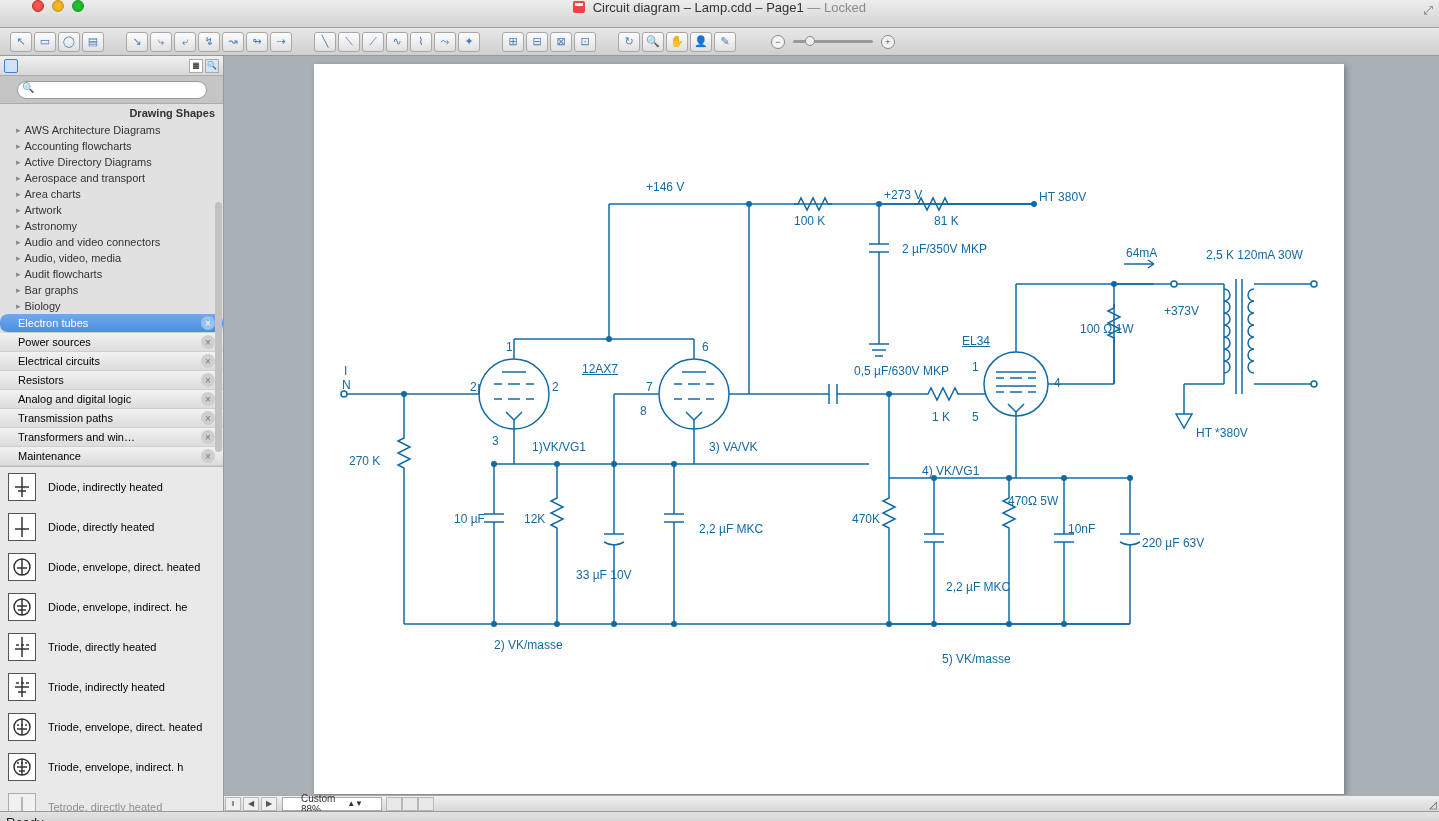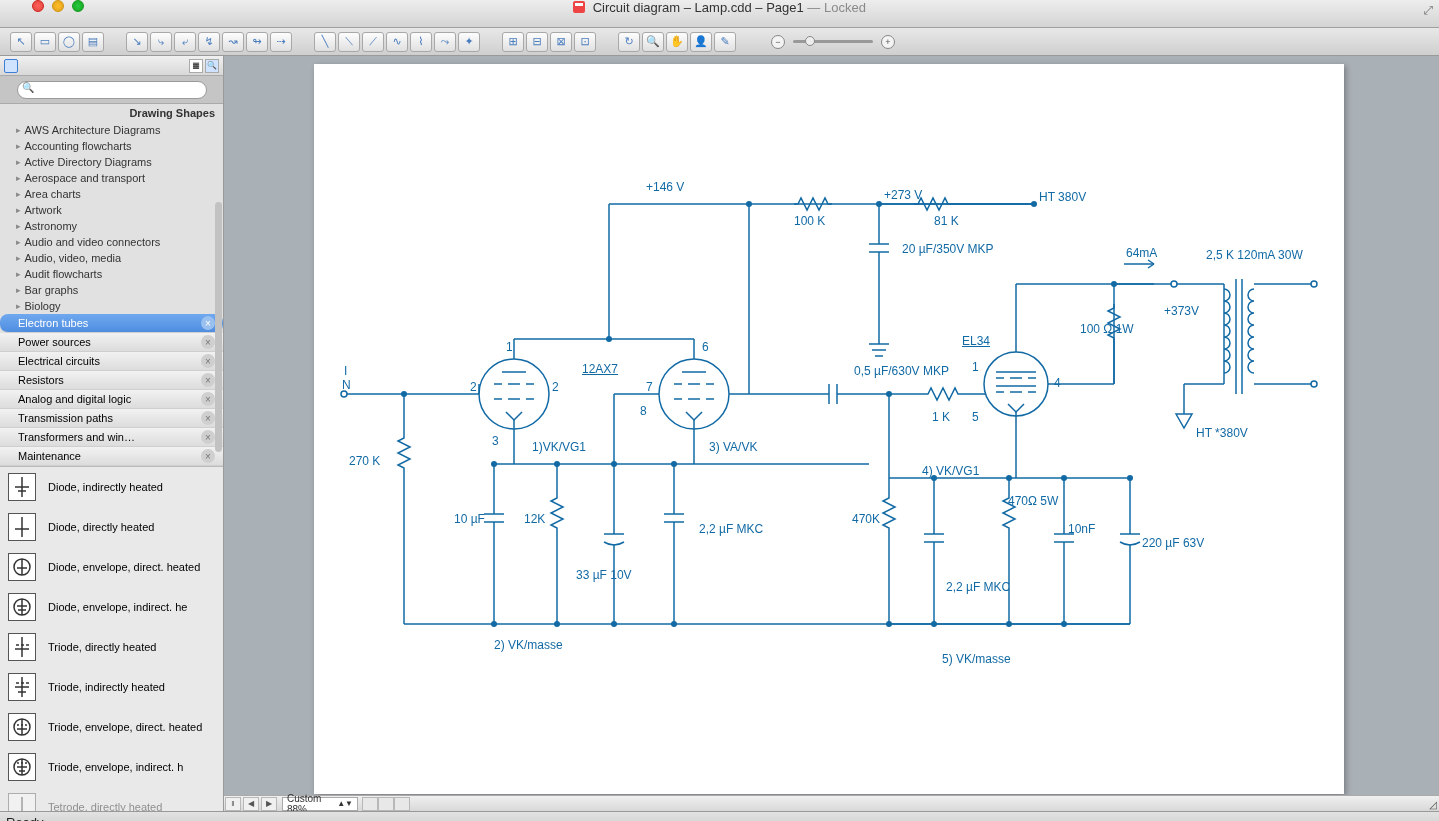--- a/index.html
+++ b/index.html
@@ -78,21 +78,21 @@
   .sel-item.active .sel-close{background:#9ac0f0;color:#fff;}
   .shape-list{flex:1;overflow-y:auto;background:#e9e9e9;border-top:1px solid #bbb;}
   .shape-row{display:flex;align-items:center;padding:6px 8px;gap:12px;}
   .shape-thumb{width:28px;height:28px;border:1px solid #555;background:#fff;display:flex;align-items:center;justify-content:center;font-size:14px;color:#333;}
   .shape-thumb svg{stroke:#333;fill:none;stroke-width:1.5;}
   .canvas-wrap{flex:1;background:#a9b0b6;position:relative;overflow:hidden;}
   .canvas{position:absolute;left:90px;top:8px;width:1030px;height:730px;background:#fff;box-shadow:2px 2px 6px rgba(0,0,0,.3);}
   .circuit-label{position:absolute;color:#126aa5;font-size:12px;white-space:nowrap;}
   .bottom-scroll{position:absolute;left:0;right:0;bottom:0;height:16px;background:linear-gradient(#f0f0f0,#d8d8d8);border-top:1px solid #aaa;display:flex;align-items:center;font-size:10px;color:#333;}
   .bs-btn{width:16px;height:14px;border:1px solid #b8b8b8;background:#f0f0f0;display:flex;align-items:center;justify-content:center;margin:0 1px;font-size:8px;color:#555;}
-  .zoom-field{width:76px;height:14px;background:#fff;border:1px solid #aaa;margin-left:4px;display:flex;align-items:center;padding:0 4px;}
+  .zoom-field{width:100px;height:14px;background:#fff;border:1px solid #aaa;margin-left:4px;display:flex;align-items:center;padding:0 18px;}
   .bs-pages{display:flex;margin-left:4px;}
   .bs-page{width:16px;height:14px;border:1px solid #b8b8b8;background:#e8e8e8;}
   .corner-icon{position:absolute;right:2px;bottom:1px;font-size:10px;color:#555;}
   .statusbar{height:22px;background:linear-gradient(#e2e2e2,#cacaca);border-top:1px solid #999;display:flex;align-items:center;padding:0 6px;font-size:13px;color:#222;}
   .side-scrollbar{position:absolute;top:98px;right:1px;width:7px;height:250px;background:#c2c2c2;border-radius:4px;}
 </style>
 </head>
 <body>
 
 <div class="titlebar">
@@ -555,21 +555,21 @@
       <div class="circuit-label" style="left:218px;top:376px;">1)VK/VG1</div>
       <div class="circuit-label" style="left:395px;top:376px;">3) VA/VK</div>
       <div class="circuit-label" style="left:140px;top:448px;">10 µF</div>
       <div class="circuit-label" style="left:210px;top:448px;">12K</div>
       <div class="circuit-label" style="left:262px;top:504px;width:50px;">33 µF 10V</div>
       <div class="circuit-label" style="left:385px;top:458px;width:55px;">2,2 µF MKC</div>
       <div class="circuit-label" style="left:180px;top:574px;">2) VK/masse</div>
       <div class="circuit-label" style="left:480px;top:150px;">100 K</div>
       <div class="circuit-label" style="left:570px;top:124px;">+273 V</div>
       <div class="circuit-label" style="left:620px;top:150px;">81 K</div>
-      <div class="circuit-label" style="left:588px;top:178px;width:85px;">20 µF/350V MKP</div>
+      <div class="circuit-label" style="left:588px;top:178px;width:85px;">2 µF/350V MKP</div>
       <div class="circuit-label" style="left:725px;top:126px;width:40px;">HT 380V</div>
       <div class="circuit-label" style="left:540px;top:300px;width:85px;">0,5 µF/630V MKP</div>
       <div class="circuit-label" style="left:618px;top:346px;">1 K</div>
       <div class="circuit-label" style="left:648px;top:270px;text-decoration:underline;">EL34</div>
       <div class="circuit-label" style="left:658px;top:296px;">1</div>
       <div class="circuit-label" style="left:740px;top:312px;">4</div>
       <div class="circuit-label" style="left:658px;top:346px;">5</div>
       <div class="circuit-label" style="left:608px;top:400px;">4) VK/VG1</div>
       <div class="circuit-label" style="left:538px;top:448px;">470K</div>
       <div class="circuit-label" style="left:694px;top:430px;width:40px;">470Ω 5W</div>

